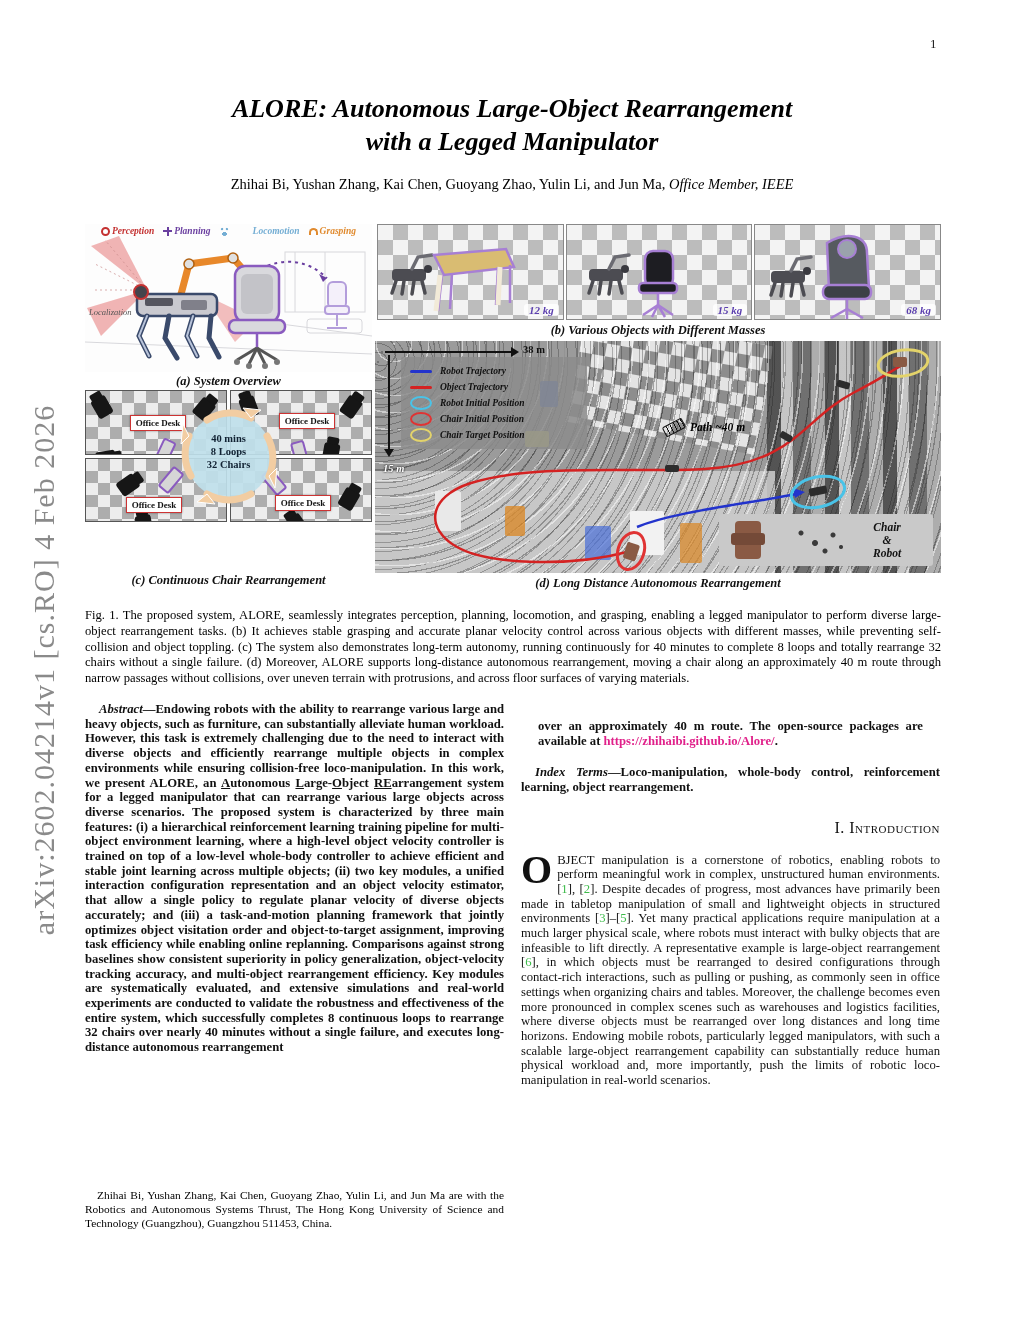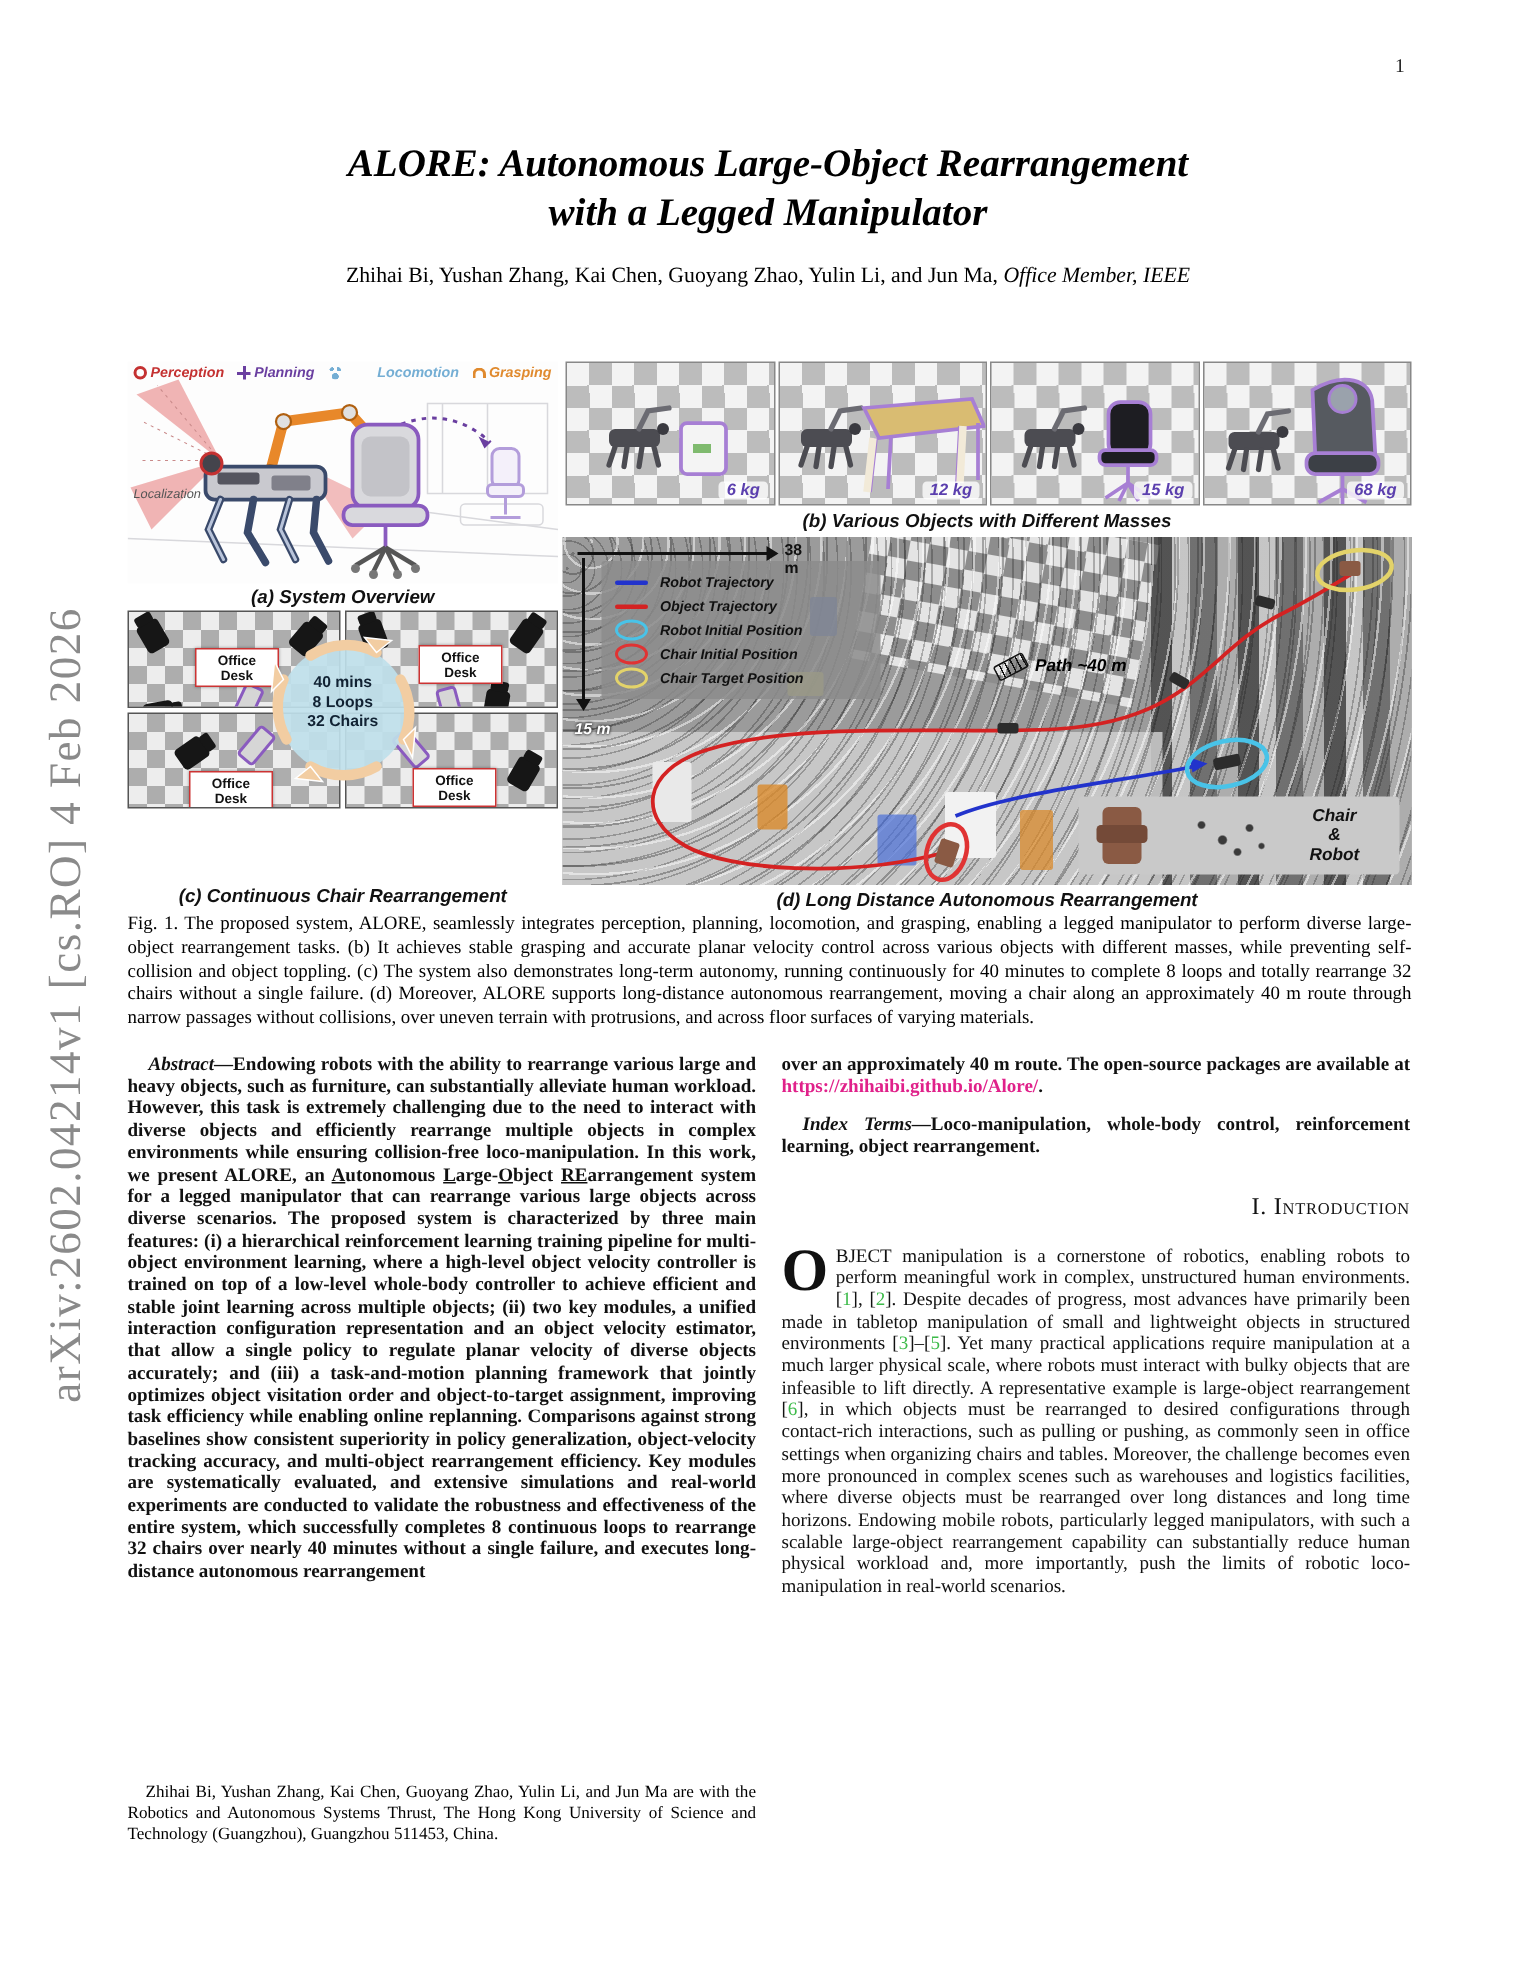--- a/index.html
+++ b/index.html
@@ -10,21 +10,21 @@
   .pageno{position:absolute;top:36px;left:930px;font-size:13px;color:#222;}
   .arxiv-strip{position:absolute;left:-253px;top:650px;width:600px;height:40px;
     transform:rotate(-90deg);transform-origin:center;
     font-size:30px;color:#8a8a8a;text-align:center;letter-spacing:1px;white-space:nowrap;}
 
   
   .title{position:absolute;top:92px;left:0;width:100%;text-align:center;font-weight:bold;font-size:26px;line-height:33px;color:#000;font-style:italic;}
   .authors{position:absolute;top:176px;left:0;width:100%;text-align:center;font-size:14.5px;color:#000;}
 
   
-  .figure{position:absolute;left:85px;top:241px;width:856px;height:370px;font-family:Liberation Sans, sans-serif;}
+  .figure{position:absolute;left:85px;top:224px;width:856px;height:370px;font-family:Liberation Serif, serif;}
   .fig-caption{font-style:italic;font-weight:bold;font-size:12.5px;text-align:center;color:#111;}
   .checker{background:repeating-conic-gradient(#adadad 0% 25%, #ededed 0% 50%);}
   .checker-lt{background:repeating-conic-gradient(#bcbcbc 0% 25%, #f3f3f3 0% 50%);}
 
   
   .panel-a{position:absolute;left:0;top:0;width:287px;height:148px;background:#fdfdfd;overflow:hidden;}
   .a-labels{position:absolute;top:2px;left:0;width:100%;display:flex;justify-content:center;gap:9px;font-size:9.5px;font-weight:bold;font-style:italic;}
   .a-label{display:flex;align-items:center;gap:2px;white-space:nowrap;}
   .a-ico{width:9px;height:9px;border-radius:50%;display:inline-block;border:2px solid currentColor;box-sizing:border-box;}
   .a-ico.plus{border-radius:0;border:none;position:relative;}
@@ -289,28 +289,20 @@
         <g id="quadbot">
           <rect x="0" y="10" width="34" height="12" rx="4" fill="#4c4c52"></rect>
           <circle cx="36" cy="10" r="4" fill="#3a3a40"></circle>
           <path d="M4 22 L0 34 M12 22 L10 35 M22 22 L20 35 M30 22 L33 34" stroke="#4c4c52" stroke-width="3.5" fill="none" stroke-linecap="round"></path>
           <path d="M20 10 L26 -2 L40 -4" stroke="#6b6b72" stroke-width="3.5" fill="none" stroke-linecap="round"></path>
         </g>
       </defs>
         </svg>
       <div class="b-tile checker-lt">
         <svg width="140" height="96" viewBox="0 0 140 96">
-          <use href="#quadbot" x="28" y="34"></use>
-          <rect x="76" y="40" width="30" height="34" rx="4" fill="#f4f4f4" stroke="#a77fd4" stroke-width="2.5"></rect>
-          <rect x="84" y="54" width="12" height="6" fill="#7fba6e"></rect>
-        </svg>
-        <span class="kg-badge">6 kg</span>
-      </div>
-      <div class="b-tile checker-lt">
-        <svg width="140" height="96" viewBox="0 0 140 96">
           <use href="#quadbot" x="14" y="34"></use>
           <g stroke="#a77fd4" stroke-width="2.5">
             <polygon points="56,30 128,24 136,42 66,50" fill="#d9bc72"></polygon>
             <path d="M64 50 L60 86 M74 48 L72 84 M120 42 L118 80 M132 40 L132 78" stroke="#a77fd4" fill="none"></path>
             <path d="M62 50 L58 86 M122 42 L120 80" stroke="#f2ead8" stroke-width="5" fill="none"></path>
           </g>
         </svg>
         <span class="kg-badge">12 kg</span>
       </div>
       <div class="b-tile checker-lt">
@@ -433,21 +425,21 @@
     <div class="fig-caption d-caption">(d) Long Distance Autonomous Rearrangement</div>
   </div>
 
   <div class="fig1-caption">Fig. 1.   The proposed system, ALORE, seamlessly integrates perception, planning, locomotion, and grasping, enabling a legged manipulator to perform diverse large-object rearrangement tasks. (b) It achieves stable grasping and accurate planar velocity control across various objects with different masses, while preventing self-collision and object toppling. (c) The system also demonstrates long-term autonomy, running continuously for 40 minutes to complete 8 loops and totally rearrange 32 chairs without a single failure. (d) Moreover, ALORE supports long-distance autonomous rearrangement, moving a chair along an approximately 40 m route through narrow passages without collisions, over uneven terrain with protrusions, and across floor surfaces of varying materials.</div>
 
   <div class="col col-left">
     <p class="abstract" style="margin:0"><span class="seg-it">Abstract</span><span>—Endowing robots with the ability to rearrange various large and heavy objects, such as furniture, can substantially alleviate human workload. However, this task is extremely challenging due to the need to interact with diverse objects and efficiently rearrange multiple objects in complex environments while ensuring collision-free loco-manipulation. In this work, we present ALORE, an </span><span class="seg-u">A</span><span>utonomous </span><span class="seg-u">L</span><span>arge-</span><span class="seg-u">O</span><span>bject </span><span class="seg-u">RE</span><span>arrangement system for a legged manipulator that can rearrange various large objects across diverse scenarios. The proposed system is characterized by three main features: (i) a hierarchical reinforcement learning training pipeline for multi-object environment learning, where a high-level object velocity controller is trained on top of a low-level whole-body controller to achieve efficient and stable joint learning across multiple objects; (ii) two key modules, a unified interaction configuration representation and an object velocity estimator, that allow a single policy to regulate planar velocity of diverse objects accurately; and (iii) a task-and-motion planning framework that jointly optimizes object visitation order and object-to-target assignment, improving task efficiency while enabling online replanning. Comparisons against strong baselines show consistent superiority in policy generalization, object-velocity tracking accuracy, and multi-object rearrangement efficiency. Key modules are systematically evaluated, and extensive simulations and real-world experiments are conducted to validate the robustness and effectiveness of the entire system, which successfully completes 8 continuous loops to rearrange 32 chairs over nearly 40 minutes without a single failure, and executes long-distance autonomous rearrangement</span></p>
   </div>
 
   <div class="col col-right">
-    <p class="cont-para" style="margin:0"><span>over an approximately 40 m route. The open-source packages are available at </span><span class="seg-link">https://zhihaibi.github.io/Alore/</span><span>.</span></p>
+    <p class="cont-para" style="margin:17px"><span>over an approximately 40 m route. The open-source packages are available at </span><span class="seg-link">https://zhihaibi.github.io/Alore/</span><span>.</span></p>
     <p class="index-para" style="margin-bottom:0"><span class="seg-it">Index Terms</span><span>—Loco-manipulation, whole-body control, reinforcement learning, object rearrangement.</span></p>
     <h2 class="sec-heading">I. Introduction</h2>
     <p class="intro-para" style="margin:0">
       <span class="dropcap">O</span><span><span>BJECT manipulation is a cornerstone of robotics, enabling robots to perform meaningful work in complex, unstructured human environments. [</span><span class="seg-cite">1</span><span>], [</span><span class="seg-cite">2</span><span>]. Despite decades of progress, most advances have primarily been made in tabletop manipulation of small and lightweight objects in structured environments [</span><span class="seg-cite">3</span><span>]–[</span><span class="seg-cite">5</span><span>]. Yet many practical applications require manipulation at a much larger physical scale, where robots must interact with bulky objects that are infeasible to lift directly. A representative example is large-object rearrangement [</span><span class="seg-cite">6</span><span>], in which objects must be rearranged to desired configurations through contact-rich interactions, such as pulling or pushing, as commonly seen in office settings when organizing chairs and tables. Moreover, the challenge becomes even more pronounced in complex scenes such as warehouses and logistics facilities, where diverse objects must be rearranged over long distances and long time horizons. Endowing mobile robots, particularly legged manipulators, with such a scalable large-object rearrangement capability can substantially reduce human physical workload and, more importantly, push the limits of robotic loco-manipulation in real-world scenarios.</span></span>
     </p>
   </div>
 
   <div class="footnote">Zhihai Bi, Yushan Zhang, Kai Chen, Guoyang Zhao, Yulin Li, and Jun Ma are with the Robotics and Autonomous Systems Thrust, The Hong Kong University of Science and Technology (Guangzhou), Guangzhou 511453, China.</div>
 
 </div>

